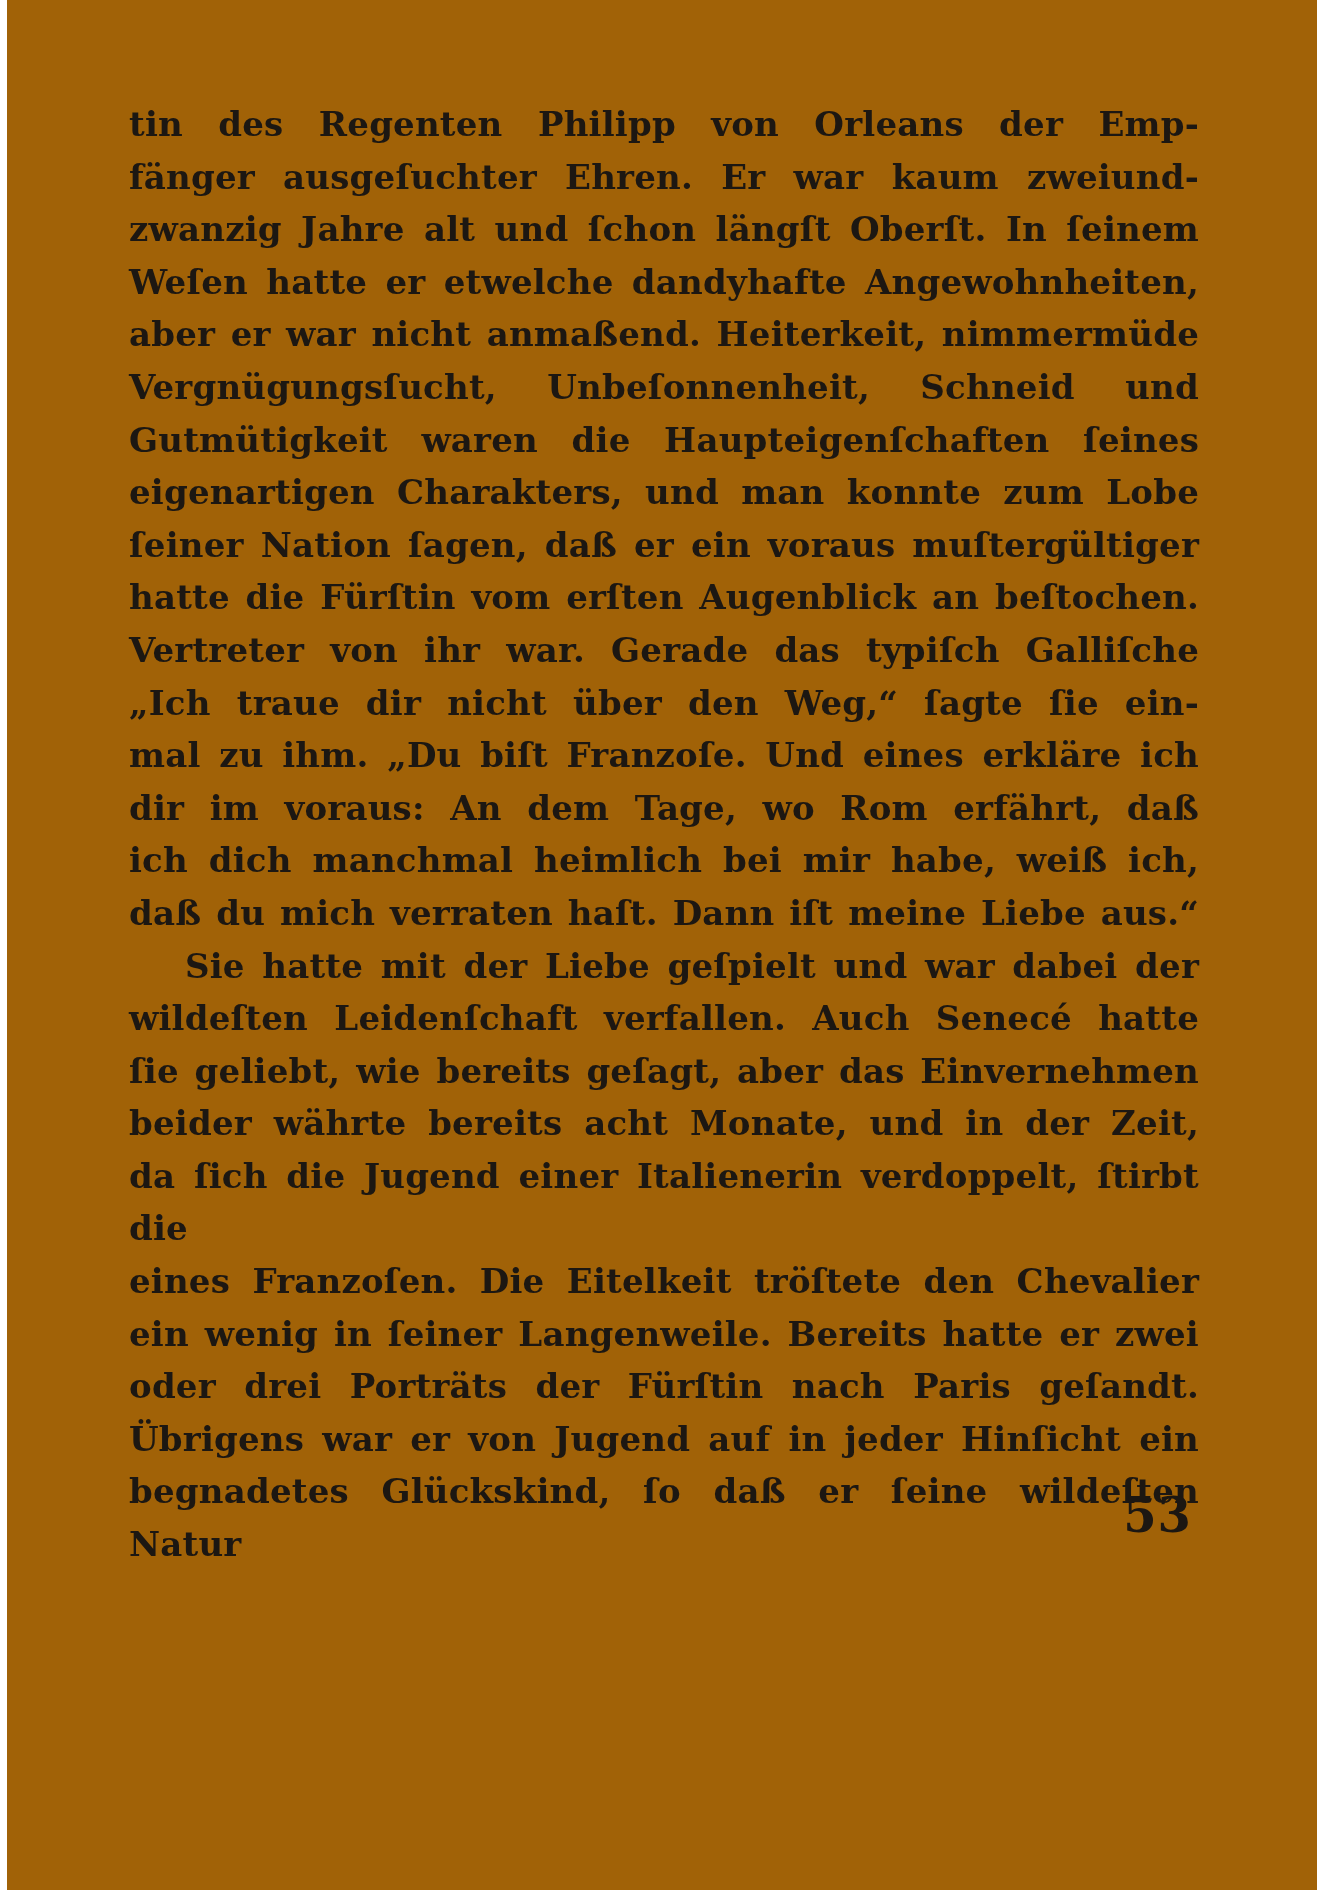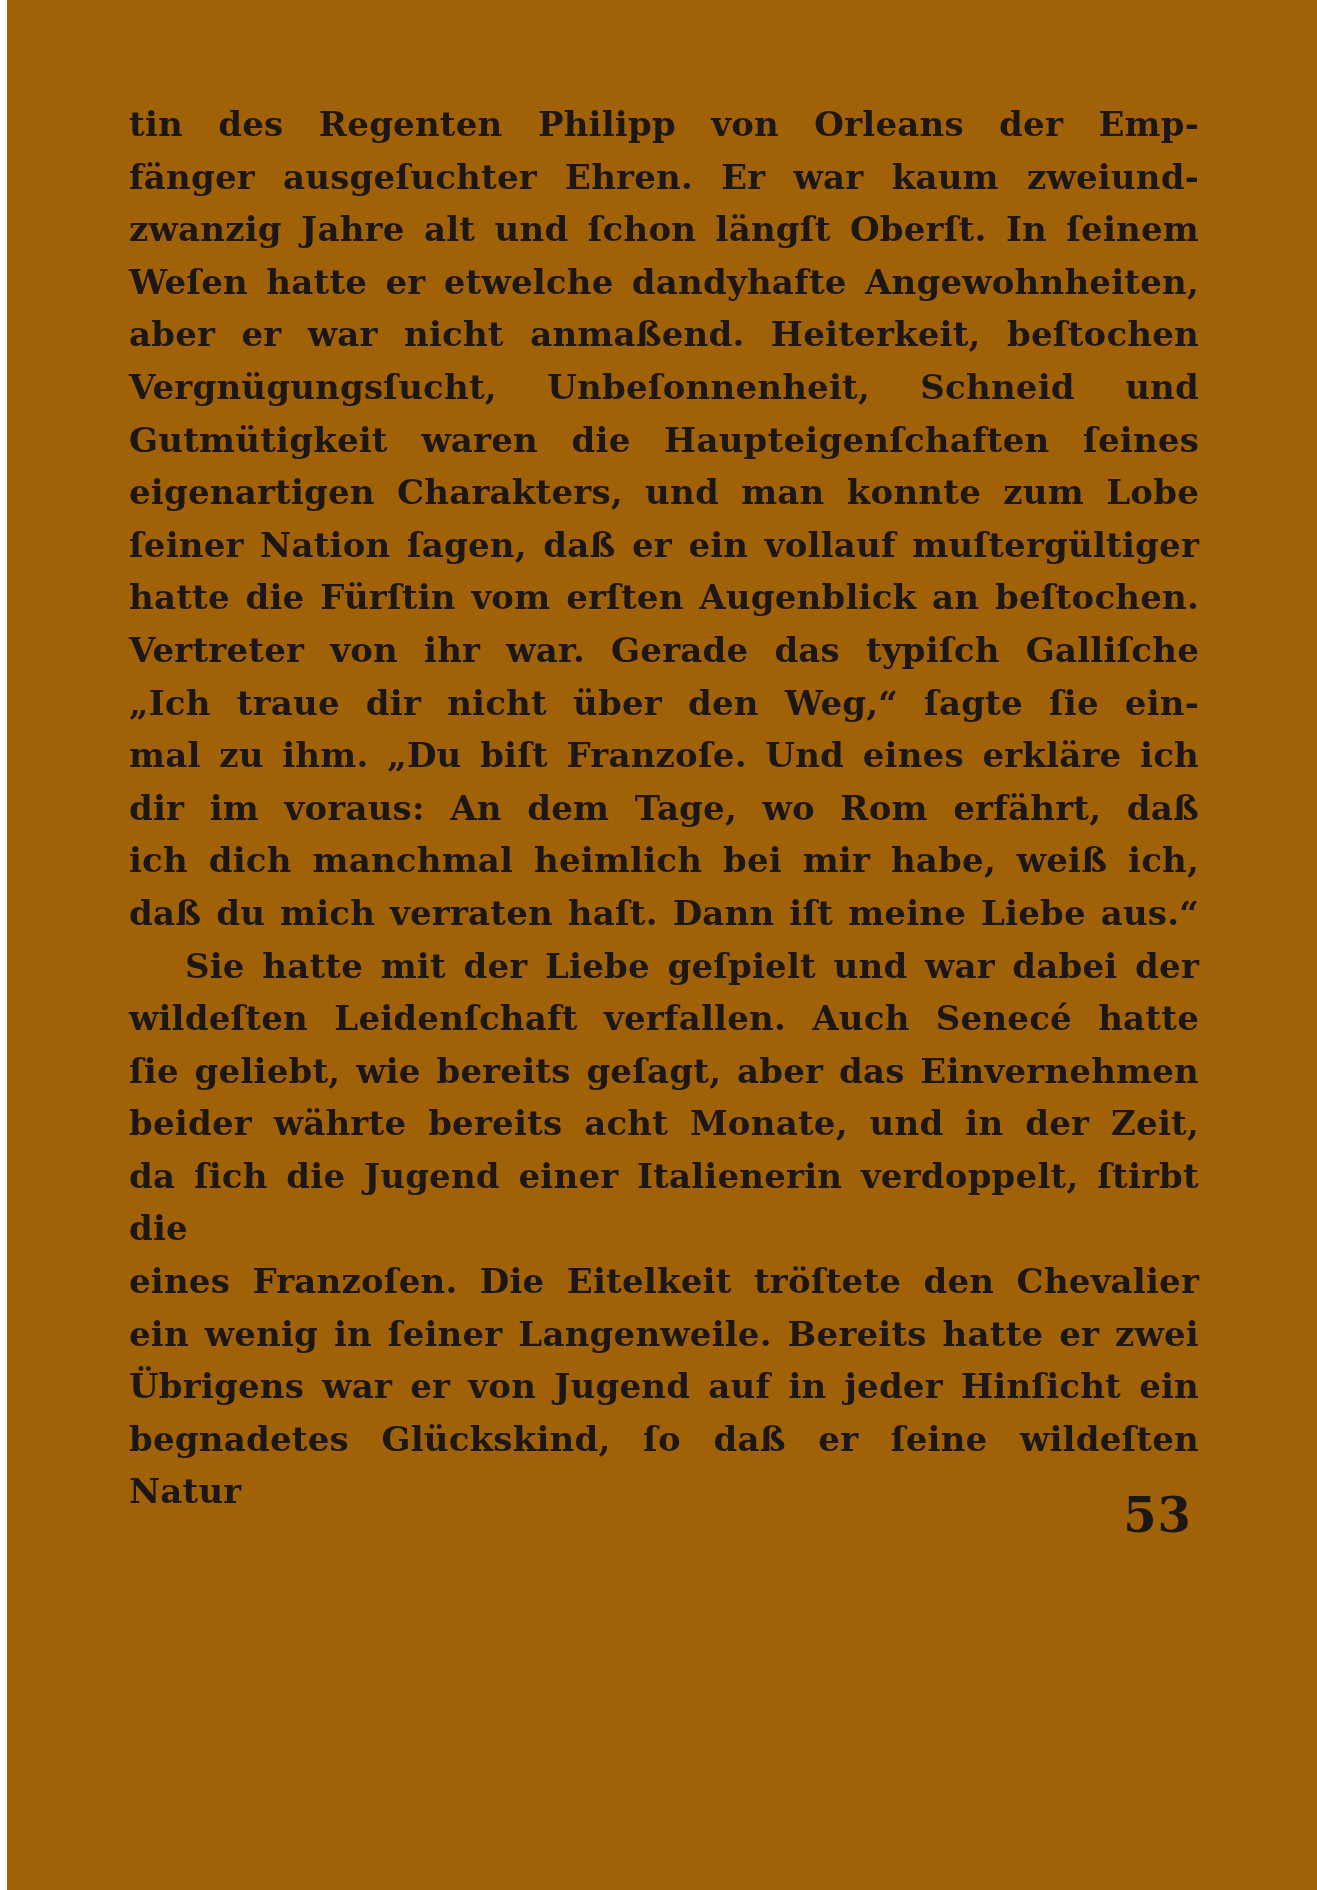--- a/index.html
+++ b/index.html
@@ -51,36 +51,37 @@
 </style>
 </head>
 <body>
 
 <div class="page">
   <div class="text-block" id="text-block">
       <div class="line">tin des Regenten Philipp von Orleans der Emp-</div>
       <div class="line">fänger ausgeſuchter Ehren. Er war kaum zweiund-</div>
       <div class="line">zwanzig Jahre alt und ſchon längſt Oberſt. In ſeinem</div>
       <div class="line">Weſen hatte er etwelche dandyhafte Angewohnheiten,</div>
-      <div class="line">aber er war nicht anmaßend. Heiterkeit, beſtochen</div>
+      <div class="line">aber er war nicht anmaßend. Heiterkeit, nimmermüde</div>
       <div class="line">Vergnügungsſucht, Unbeſonnenheit, Schneid und</div>
       <div class="line">Gutmütigkeit waren die Haupteigenſchaften ſeines</div>
       <div class="line">eigenartigen Charakters, und man konnte zum Lobe</div>
-      <div class="line">ſeiner Nation ſagen, daß er ein vollauf muſtergültiger</div>
+      <div class="line">ſeiner Nation ſagen, daß er ein voraus muſtergültiger</div>
       <div class="line">hatte die Fürſtin vom erſten Augenblick an beſtochen.</div>
       <div class="line">Vertreter von ihr war. Gerade das typiſch Galliſche</div>
       <div class="line">„Ich traue dir nicht über den Weg,“ ſagte ſie ein-</div>
       <div class="line">mal zu ihm. „Du biſt Franzoſe. Und eines erkläre ich</div>
       <div class="line">dir im voraus: An dem Tage, wo Rom erfährt, daß</div>
       <div class="line">ich dich manchmal heimlich bei mir habe, weiß ich,</div>
       <div class="line">daß du mich verraten haſt. Dann iſt meine Liebe aus.“</div>
       <div class="line indent">Sie hatte mit der Liebe geſpielt und war dabei der</div>
       <div class="line">wildeſten Leidenſchaft verfallen. Auch Senecé hatte</div>
       <div class="line">ſie geliebt, wie bereits geſagt, aber das Einvernehmen</div>
       <div class="line">beider währte bereits acht Monate, und in der Zeit,</div>
       <div class="line">da ſich die Jugend einer Italienerin verdoppelt, ſtirbt die</div>
       <div class="line">eines Franzoſen. Die Eitelkeit tröſtete den Chevalier</div>
       <div class="line">ein wenig in ſeiner Langenweile. Bereits hatte er zwei</div>
+      <div class="line">oder drei Porträts der Fürſtin nach Paris geſandt.</div>
       <div class="line">Übrigens war er von Jugend auf in jeder Hinſicht ein</div>
       <div class="line">begnadetes Glückskind, ſo daß er ſeine wildeſten Natur</div>
     </div>
   <div class="page-number">53</div>
 </div>
 
 </body></html>

